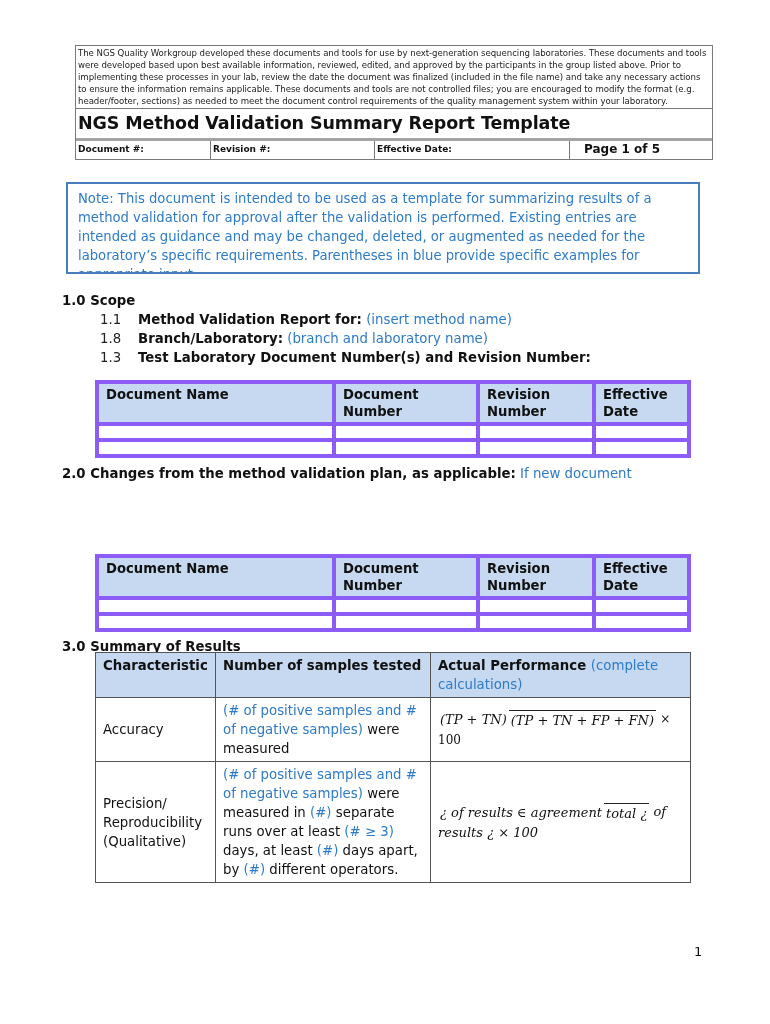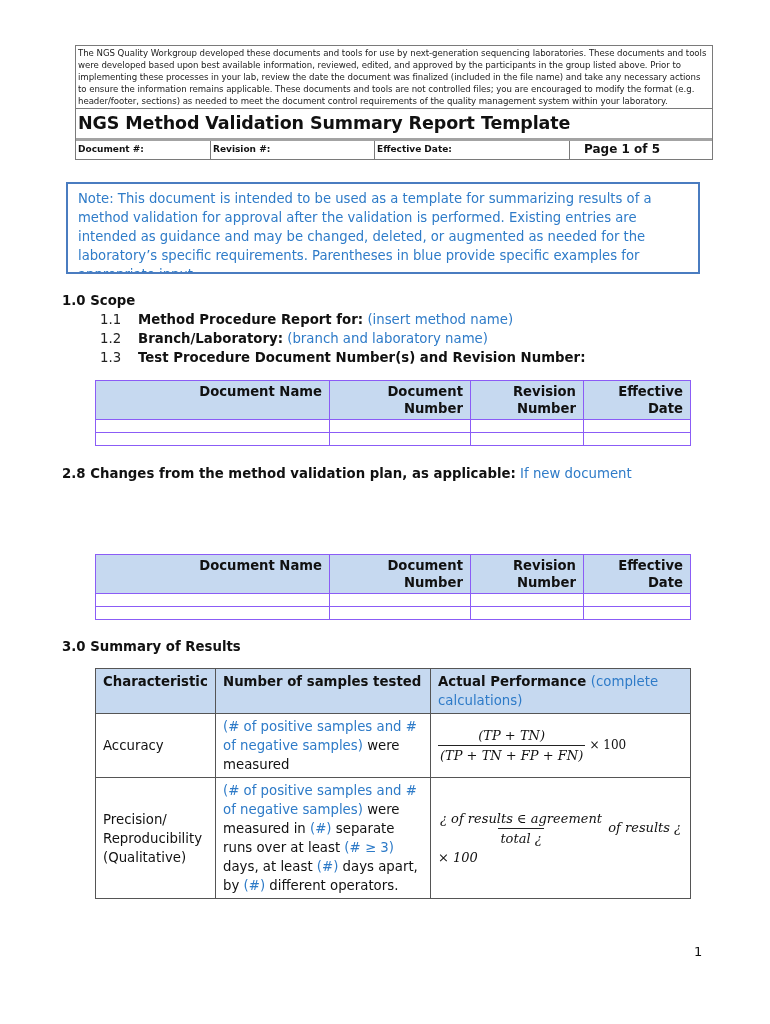--- a/index.html
+++ b/index.html
@@ -22,31 +22,31 @@
   .note { position:absolute; left:66px; top:182px; width:634px; height:92px;
           border:2px solid #4a7cc0; box-sizing:border-box; overflow:hidden;
           padding:5px 10px; font-size:13.2px; line-height:19px; color:#2e7bc8; }
 
   
   .sec { position:absolute; font-size:13.3px; line-height:19px; }
   .sub { position:absolute; font-size:13.3px; line-height:19px; }
   .sub .num { display:inline-block; width:38px; color:#222; font-weight:normal; }
 
   table.grid { position:absolute; border-collapse:collapse; font-size:13.2px; }
-  table.grid td, table.grid th { border:1px solid #8b5cf6; padding:2px 7px; vertical-align:top;
-                                 text-align:right; line-height:17px; }
+  table.grid td, table.grid th { border:4px solid #8b5cf6; padding:2px 7px; vertical-align:top;
+                                 text-align:left; line-height:17px; }
   table.grid th { background:#c6d9f0; font-weight:bold; }
   table.grid td { height:12px; padding:0 7px; }
 
   table.res { position:absolute; border-collapse:collapse; font-size:13.3px; }
   table.res td, table.res th { border:1px solid #555; padding:3px 7px; text-align:left;
                                line-height:19px; vertical-align:middle; }
   table.res th { background:#c6d9f0; font-weight:bold; vertical-align:top; }
   .math { font-family:"DejaVu Serif", serif; font-style:italic; font-size:13px; }
-  .frac { display:inline-flex; flex-direction:column; align-items:center; vertical-align:middle; }
+  .frac { display:inline-flex; flex-direction:row; align-items:center; vertical-align:middle; }
   .frac .n { padding:0 2px; }
   .frac .d { border-top:1px solid #222; padding:0 2px; }
   .times { font-style:normal; font-size:12px; }
   .pageno { position:absolute; left:694px; top:944px; font-size:13px; }
 </style>
 </head>
 <body>
 
 <div class="hdr">
   <div class="disclaimer">The NGS Quality Workgroup developed these documents and tools for use by next-generation sequencing laboratories. These documents and tools were developed based upon best available information, reviewed, edited, and approved by the participants in the group listed above. Prior to implementing these processes in your lab, review the date the document was finalized (included in the file name) and take any necessary actions to ensure the information remains applicable. These documents and tools are not controlled files; you are encouraged to modify the format (e.g. header/footer, sections) as needed to meet the document control requirements of the quality management system within your laboratory.</div>
@@ -56,27 +56,27 @@
     <div style="width:164px">Revision #:</div>
     <div style="width:195px">Effective Date:</div>
     <div style="flex:1">Page 1 of 5</div>
   </div>
 </div>
 
 <div class="note">Note: This document is intended to be used as a template for summarizing results of a method validation for approval after the validation is performed. Existing entries are intended as guidance and may be changed, deleted, or augmented as needed for the laboratory’s specific requirements. Parentheses in blue provide specific examples for appropriate input.</div>
 
 <div class="sec b" style="left:62px; top:291px;">1.0  Scope</div>
 <div class="sub" style="left:100px; top:310px;">
-  <span class="num">1.1</span><span class="b">Method Procedure Report for:</span> <span class="blue">(insert method name)</span>
+  <span class="num">1.1</span><span class="b">Method Validation Report for:</span> <span class="blue">(insert method name)</span>
 </div>
 <div class="sub" style="left:100px; top:329px;">
-  <span class="num">1.2</span><span class="b">Branch/Laboratory:</span> <span class="blue">(branch and laboratory name)</span>
+  <span class="num">1.8</span><span class="b">Branch/Laboratory:</span> <span class="blue">(branch and laboratory name)</span>
 </div>
 <div class="sub" style="left:100px; top:348px;">
-  <span class="num">1.3</span><span class="b">Test Procedure Document Number(s) and Revision Number:</span>
+  <span class="num">1.3</span><span class="b">Test Laboratory Document Number(s) and Revision Number:</span>
 </div>
 
 <table class="grid" style="left:95px; top:380px; width:596px;">
   <tbody>
       <tr>
     <th style="width:219px">Document Name</th>
     <th style="width:126px">Document Number</th>
     <th style="width:98px">Revision Number</th>
     <th>Effective Date</th>
   </tr>
@@ -89,21 +89,21 @@
   <tr>
     <td></td>
         <td></td>
     <td></td>
         <td></td>
   </tr>
 </tbody>
   </table>
 
 <div class="sec" style="left:62px; top:464px; width:610px;">
-  <span class="b">2.8  Changes from the method validation plan, as applicable:</span>
+  <span class="b">2.0  Changes from the method validation plan, as applicable:</span>
   <span class="blue">If new document</span>
 </div>
 
 <table class="grid" style="left:95px; top:554px; width:596px;">
   <tbody>
       <tr>
     <th style="width:219px">Document Name</th>
     <th style="width:126px">Document Number</th>
     <th style="width:98px">Revision Number</th>
     <th>Effective Date</th>
@@ -118,21 +118,21 @@
     <td></td>
         <td></td>
     <td></td>
         <td></td>
   </tr>
 </tbody>
   </table>
 
 <div class="sec b" style="left:62px; top:637px;">3.0  Summary of Results</div>
 
-<table class="res" style="left:95px; top:668px; width:596px;">
+<table class="res" style="left:95px; top:652px; width:596px;">
   <tbody>
       <tr>
     <th style="width:105px; word-break:break-all;">Characteristic</th>
     <th style="width:200px">Number of samples tested</th>
     <th>
       <span>Actual Performance</span>
       <span class="blue" style="font-weight:normal">(complete calculations)</span>
     </th>
   </tr>
   <tr>

